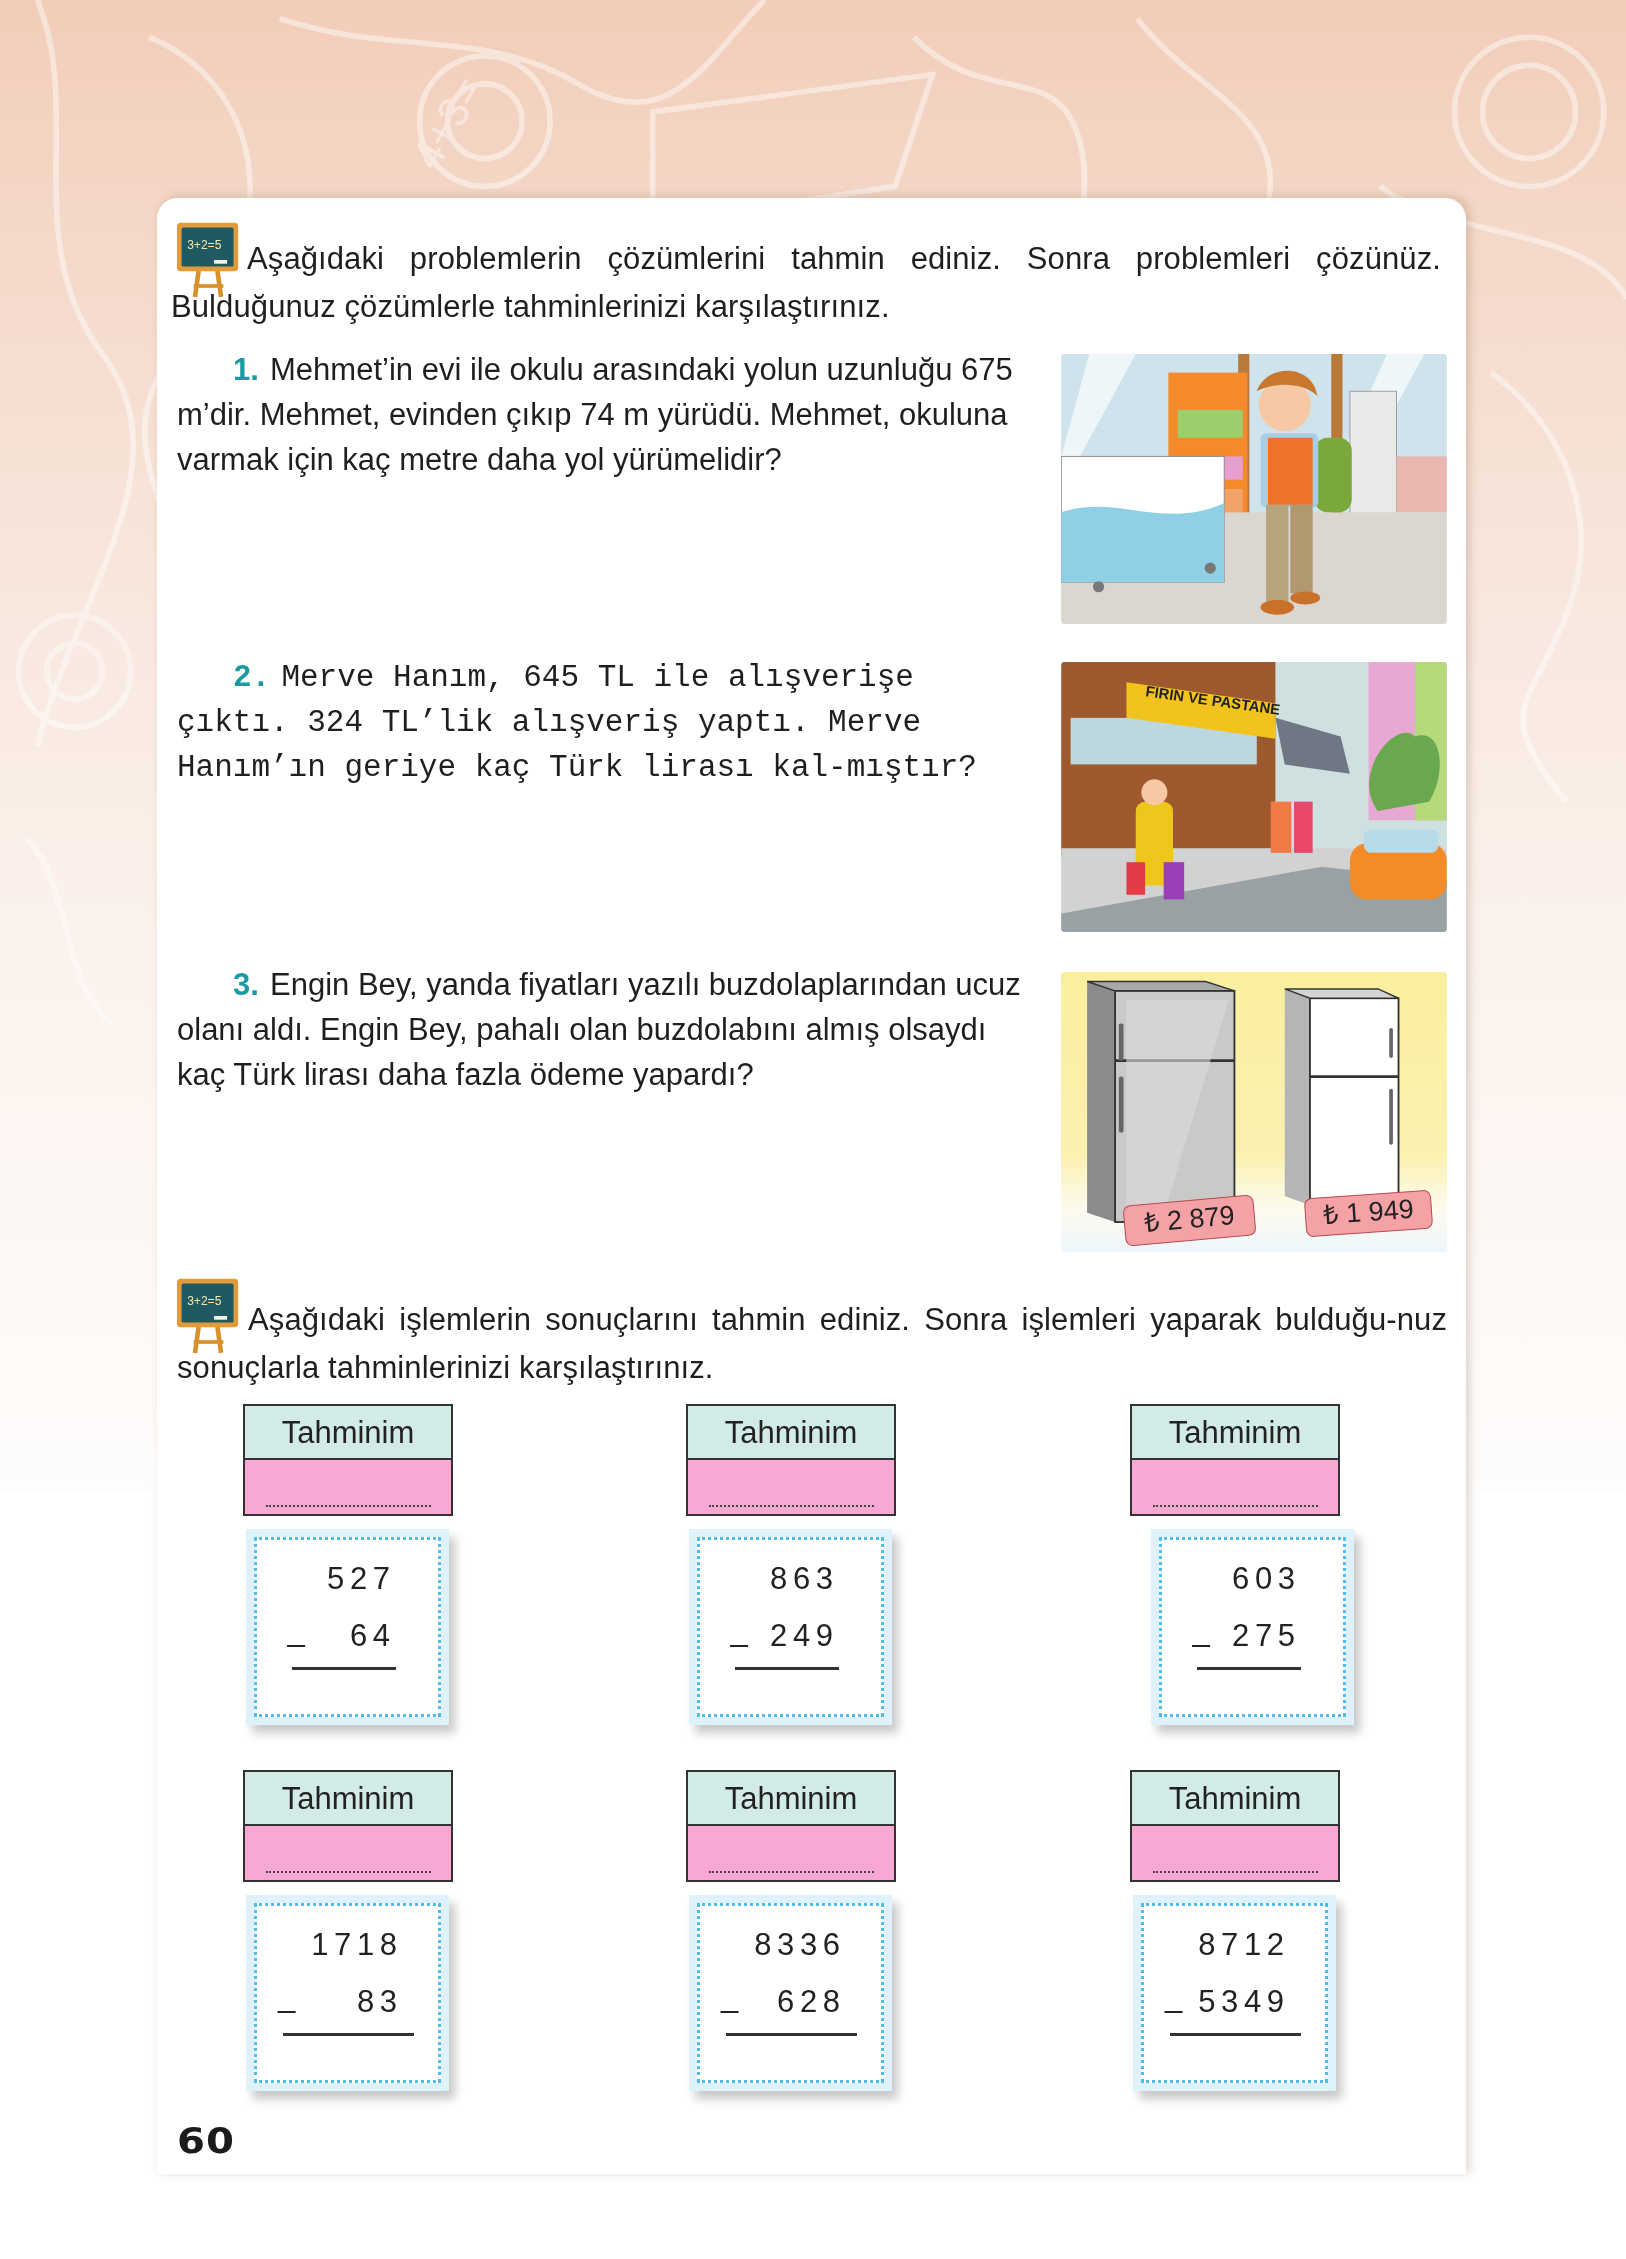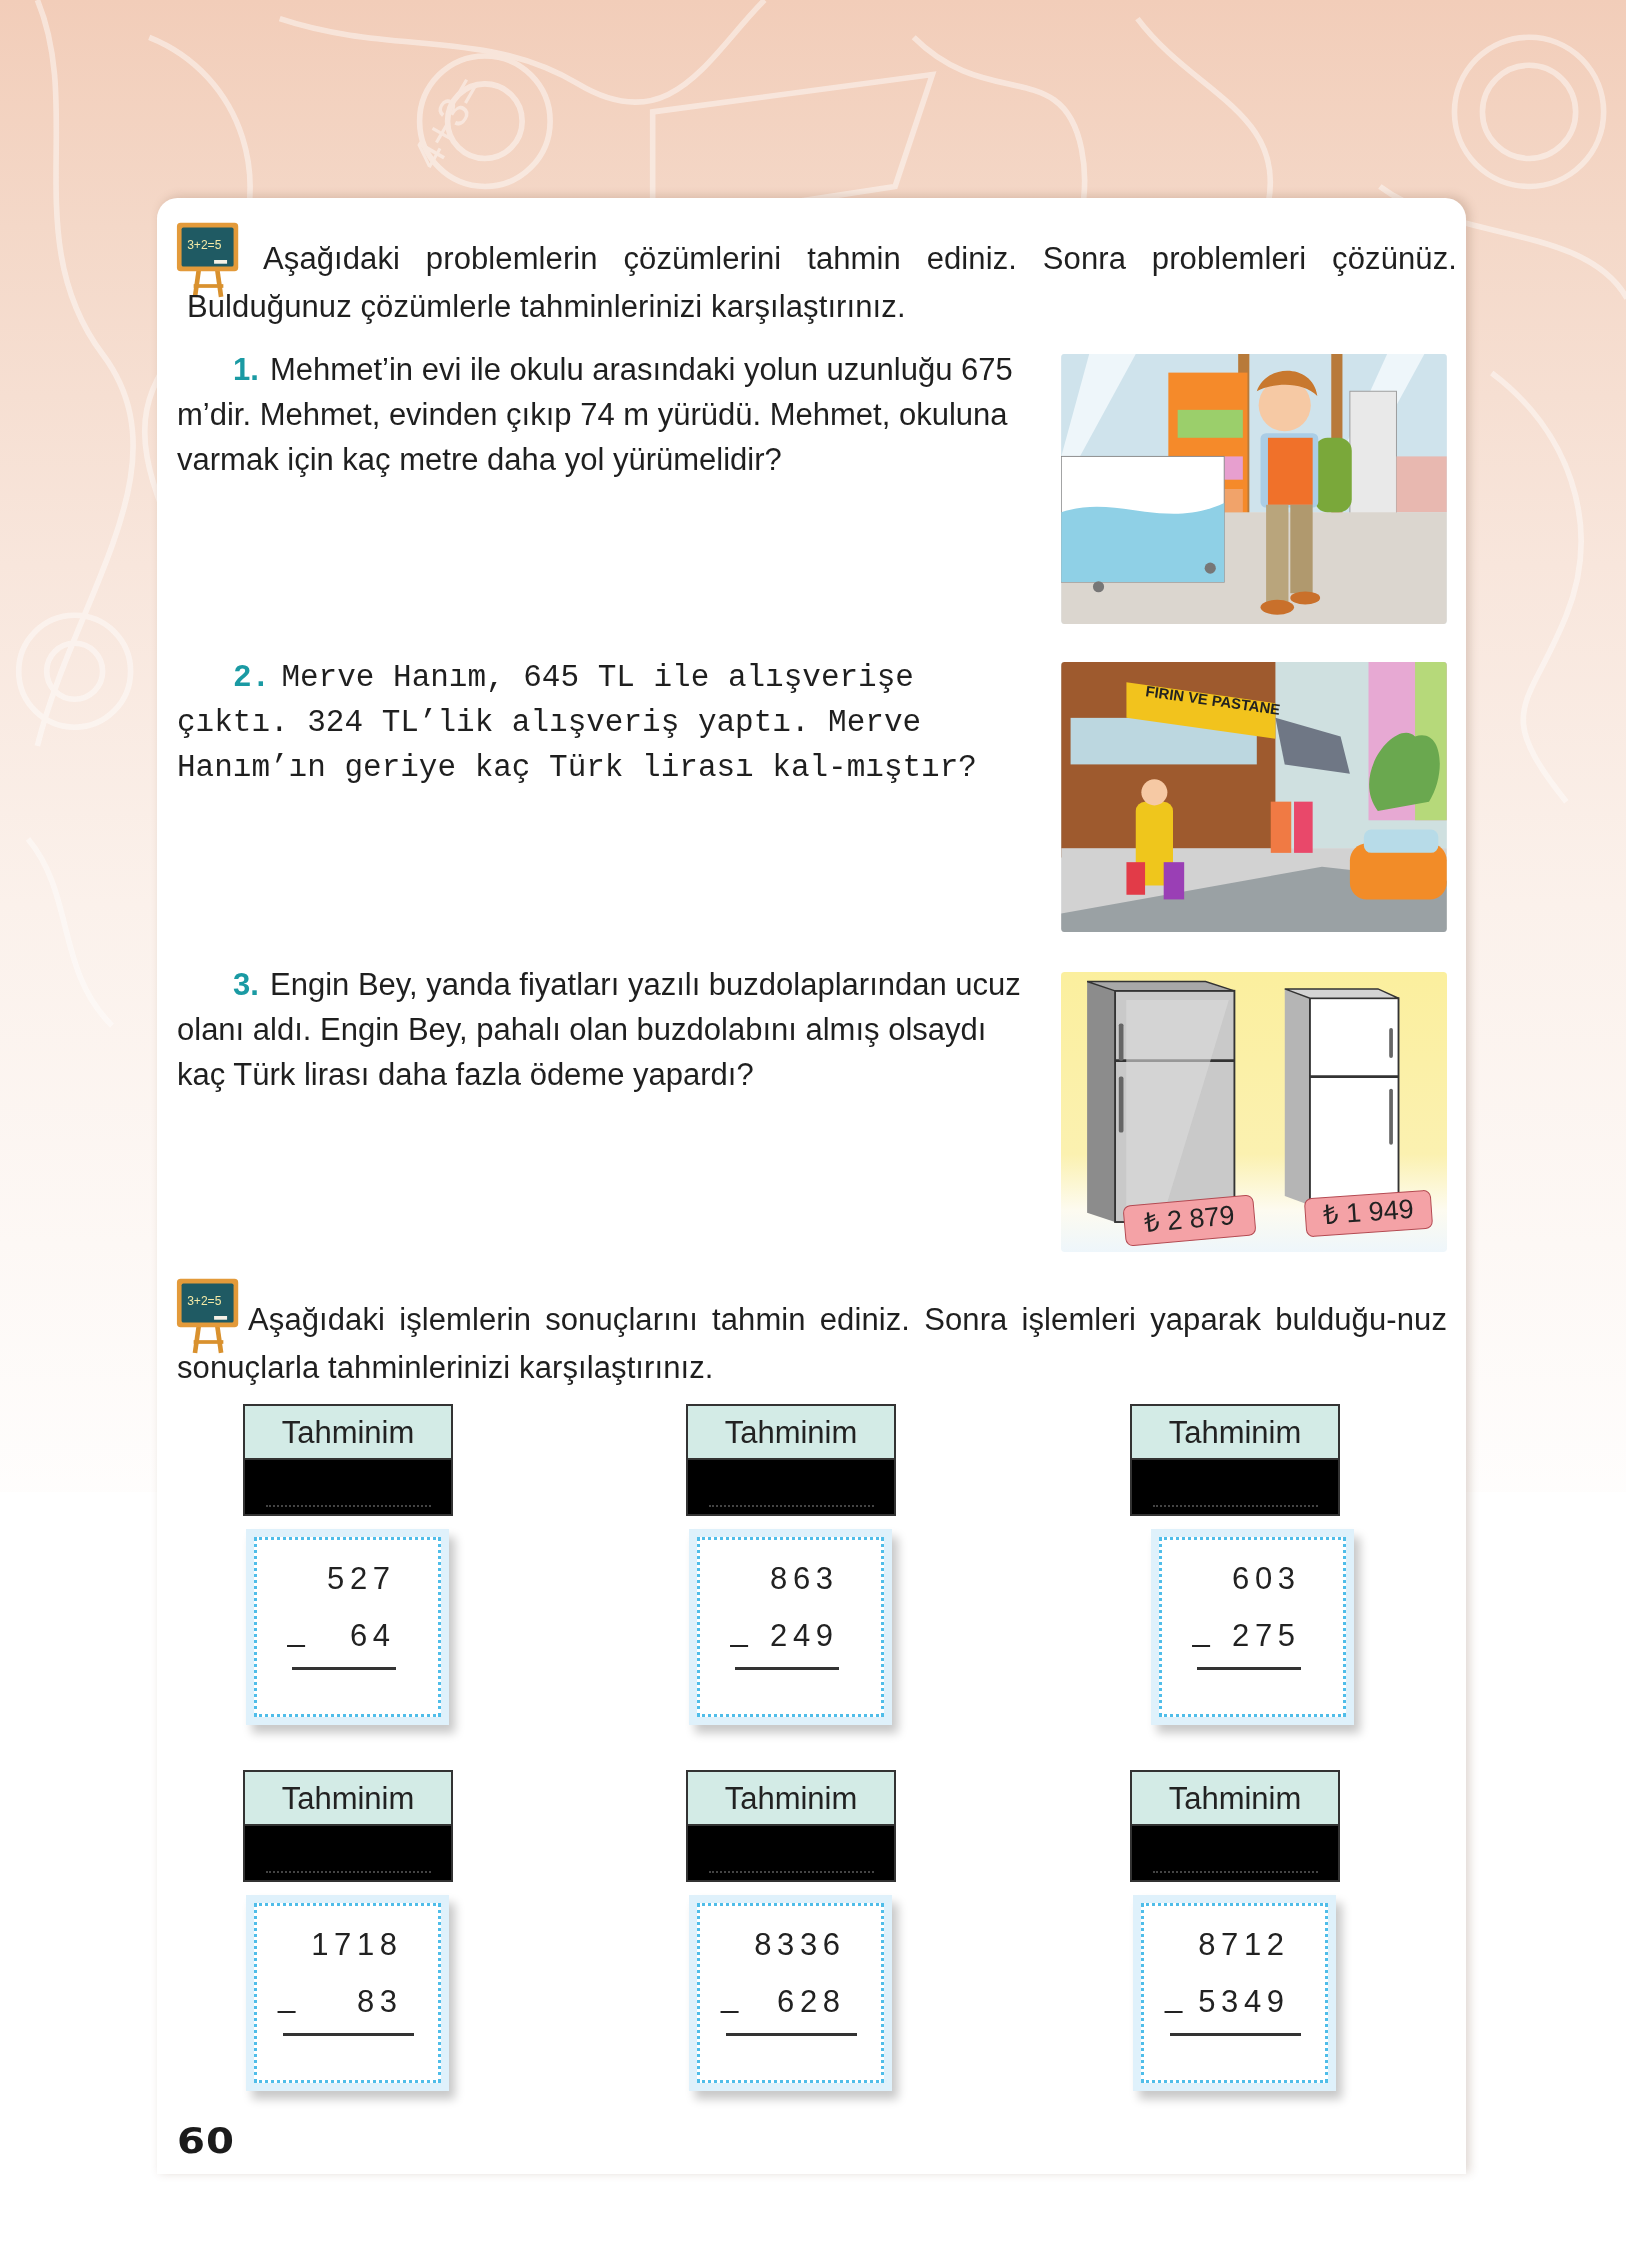--- a/index.html
+++ b/index.html
@@ -35,21 +35,21 @@
   .instr .lead { display: inline-block; width: 76px; }
   .problem {
     position: absolute; left: 177px; width: 853px; font-size: 31px; line-height: 45px;
   }
   .problem .num { color: #1a9aa3; font-weight: bold; margin-left: 56px; margin-right: 11.2px; }
   .illus {
     position: absolute; left: 1061px; width: 386px; border-radius: 3.7px; overflow: hidden;
   }
   .tahmin {
     position: absolute; width: 210px; height: 112px;
-    border: 2.8px solid #333; background: #000000;
+    border: 2.8px solid #333; background: #f9a8d4;
   }
   .tahmin .hdr {
     height: 54px; background: #d3ebe6; border-bottom: 2.8px solid #333;
     font-size: 31px; line-height: 54px; text-align: center; color: #222;
   }
   .tahmin .dots {
     position: absolute; left: 20.5px; right: 20.5px; bottom: 7.5px;
     border-bottom: 2.8px dotted #444; height: 1.9px;
   }
   .opbox {
@@ -102,21 +102,21 @@
 
 <svg class="board-icon" style="left:175px; top:221px;" viewBox="0 0 72 84">
   <rect x="22" y="48" width="5" height="34" fill="#d9912e" transform="rotate(8 24 60)"></rect>
   <rect x="44" y="48" width="5" height="34" fill="#d9912e" transform="rotate(-8 46 60)"></rect>
   <rect x="20" y="68" width="32" height="4" fill="#d9912e"></rect>
   <rect x="2" y="2" width="66" height="52" rx="4" fill="#e39a3a"></rect>
   <rect x="7" y="7" width="56" height="42" rx="2" fill="#1f5a63"></rect>
   <text x="13" y="30" font-size="13" fill="#f3e9a6" font-family="Liberation Sans, sans-serif">3+2=5</text>
   <rect x="42" y="42" width="14" height="4" fill="#f5f1e6"></rect>
 </svg>
-<div class="instr" style="left:187px; top:235px; width:1270px;">
+<div class="instr" style="left:171px; top:235px; width:1270px;">
   <span class="lead"></span><span>Aşağıdaki problemlerin çözümlerini tahmin ediniz. Sonra problemleri çözünüz. Bulduğunuz çözümlerle tahminlerinizi karşılaştırınız.</span>
 </div>
 
 <div class="problem" style="top:347px;">
   <span class="num">1.</span><span>Mehmet’in evi ile okulu arasındaki yolun uzunluğu 675 m’dir. Mehmet, evinden çıkıp 74 m yürüdü. Mehmet, okuluna varmak için kaç metre daha yol yürümelidir?</span>
 </div>
 <svg class="illus" style="top:354px; height:270px;" viewBox="0 0 414 290">
   <rect width="414" height="290" fill="#dfe9ee"></rect>
   <rect x="0" y="0" width="414" height="170" fill="#cfe3ec"></rect>
   <polygon points="30,0 80,0 20,110 0,110" fill="#eef6fa"></polygon>

